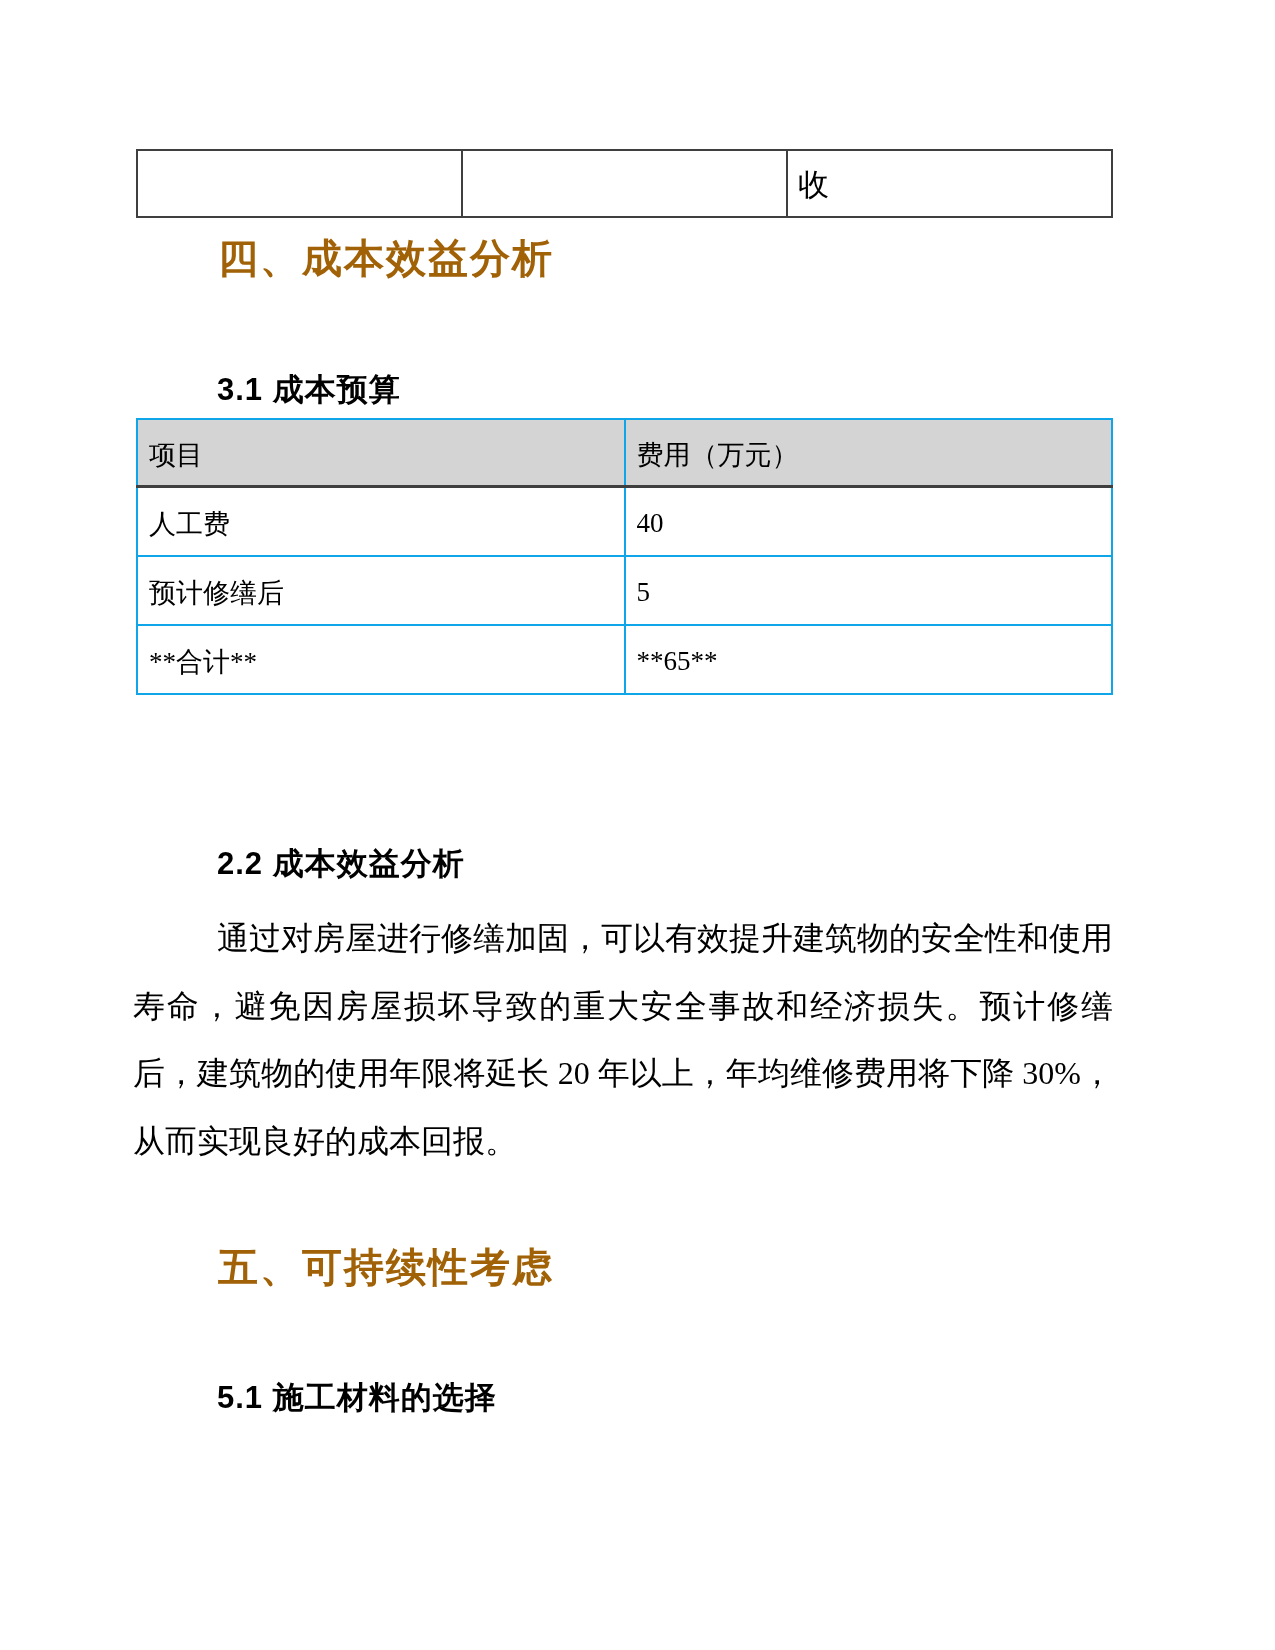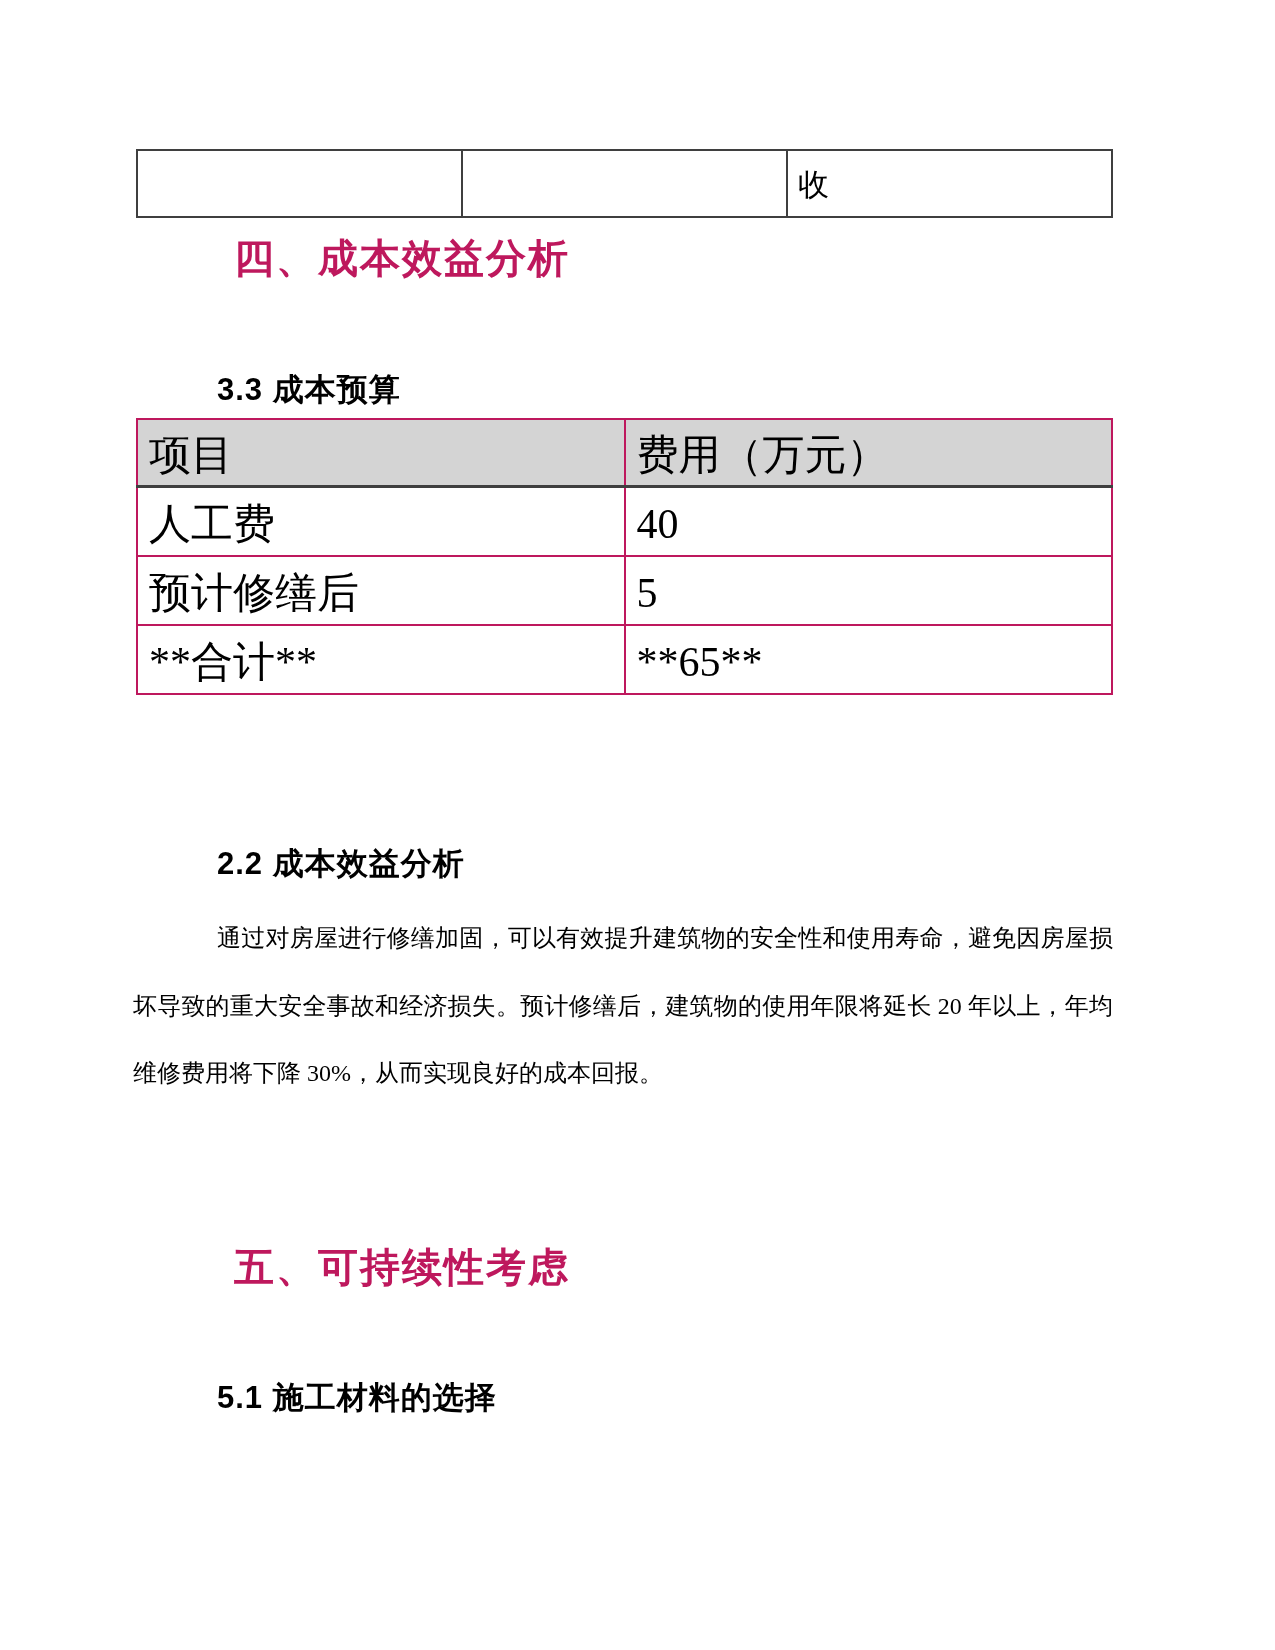--- a/index.html
+++ b/index.html
@@ -32,30 +32,30 @@
     width: 33.33%;
     font-size: 31px;
     padding: 2px 10px 0 10px;
     vertical-align: middle;
     background: #ffffff;
   }
 
   
   .h1 {
     position: absolute;
-    left: 149px;
+    left: 133px;
     width: 980px;
     padding-left: 85px;
     box-sizing: border-box;
     font-family: "Liberation Sans", "DejaVu Sans", sans-serif;
     font-weight: 900;
     font-size: 40px;
     line-height: 48px;
     letter-spacing: 2px;
-    color: #be185d;
+    color: #a16207;
   }
   .h1-four { top: 234px; }
   .h1-five { top: 1243px; }
 
   .h2 {
     position: absolute;
     left: 133px;
     width: 980px;
     padding-left: 84px;
     box-sizing: border-box;
@@ -73,42 +73,42 @@
   
   .cost-table {
     position: absolute;
     left: 136px;
     top: 418px;
     width: 977px;
     border-collapse: collapse;
     table-layout: fixed;
   }
   .cost-table th, .cost-table td {
-    border: 2px solid #be185d;
+    border: 2px solid #0ea5e9;
     width: 50%;
     text-align: left;
     font-weight: normal;
-    font-size: 42px;
+    font-size: 27px;
     padding: 4px 10px 0 11px;
     vertical-align: middle;
   }
   .cost-table th {
     background: #d4d4d4;
     height: 61px;
     border-bottom: 3px solid #3f3f3f;
   }
   .cost-table td { height: 63px; background: #ffffff; }
 
   
   .para {
     position: absolute;
     left: 133px;
     top: 905px;
     width: 980px;
-    font-size: 24px;
+    font-size: 32px;
     line-height: 67.5px;
     text-align: justify;
     text-indent: 84px;
     color: #000000;
     font-family: "Liberation Serif", "DejaVu Serif", serif;
   }
 </style>
 </head>
 <body>
 
@@ -119,21 +119,21 @@
       <tr>
         <td></td>
         <td></td>
         <td>收</td>
       </tr>
     </tbody>
   </table>
 
   <div class="h1 h1-four">四、成本效益分析</div>
 
-  <div class="h2 h2-41">3.3 成本预算</div>
+  <div class="h2 h2-41">3.1 成本预算</div>
 
   <table class="cost-table">
     <thead>
       <tr>
         <th>项目</th>
         <th>费用（万元）</th>
       </tr>
     </thead>
     <tbody>
       <tr>

